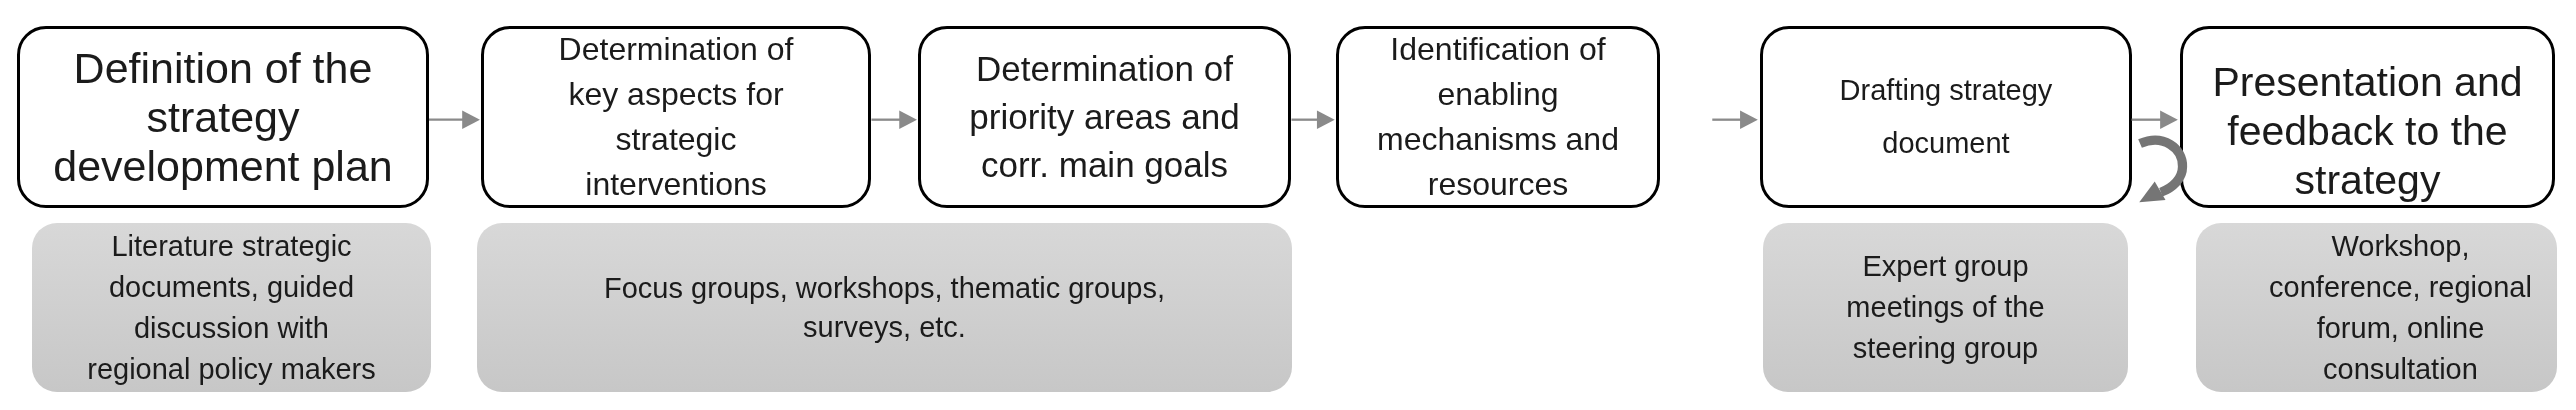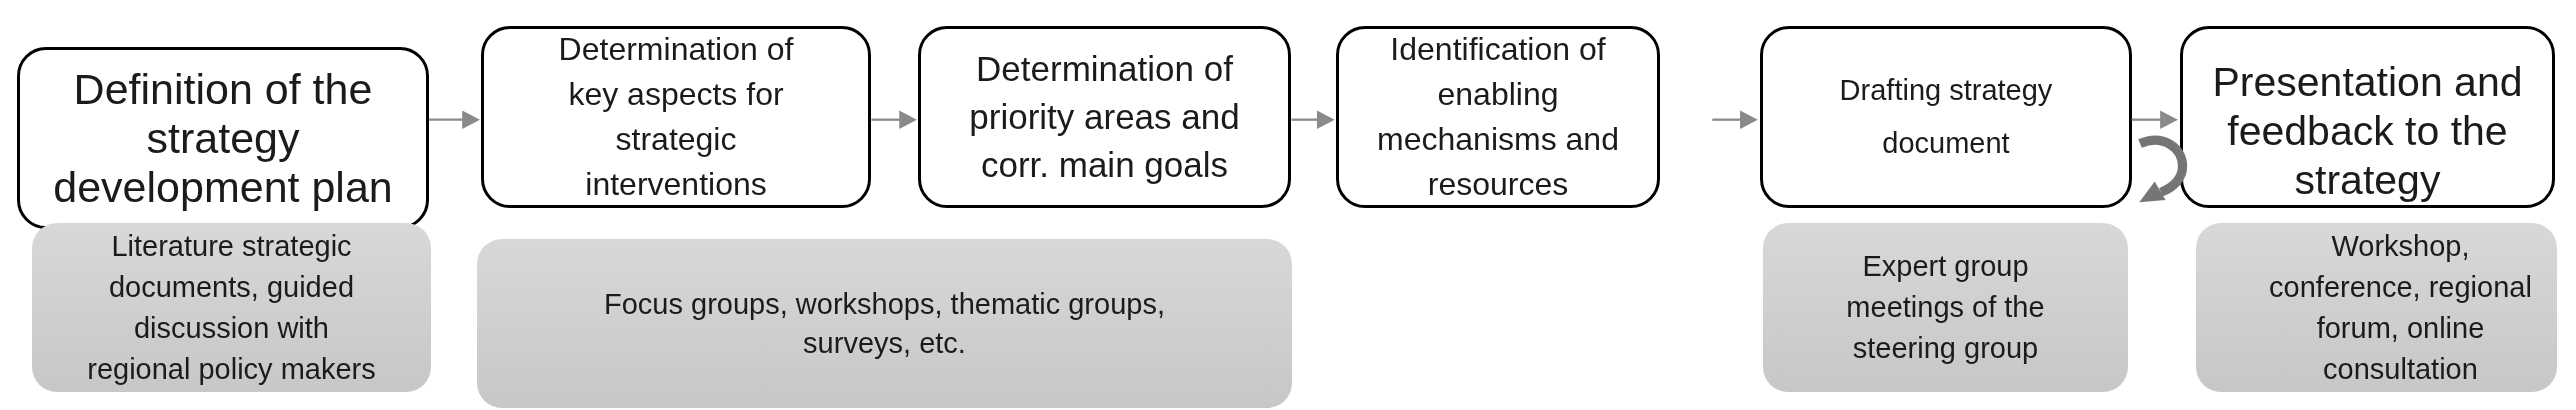--- a/index.html
+++ b/index.html
@@ -42,27 +42,27 @@
     border-radius:25px;
     box-sizing:border-box;
     display:flex;
     align-items:center;
     justify-content:center;
     text-align:center;
     color:var(--text-color);
   }
   .txt{white-space:pre-line;}
   
-  .f-3l{font-size:43px;line-height:49px;margin-top:21px;}
+  .f-3l{font-size:43px;line-height:49px;}
   .f-4l{font-size:32px;line-height:45px;}
   .f-3m{font-size:35px;line-height:48px;}
   .f-2l{font-size:29px;line-height:53px;}
   .f-6l{font-size:41px;line-height:49px;}
   .m-f{font-size:29px;line-height:41px;}
-  .m-f2{font-size:29px;line-height:39px;margin-top:16px;}
+  .m-f2{font-size:29px;line-height:39px;}
   svg.arrows{
     position:absolute;
     left:0;top:0;width:2576px;height:410px;
     pointer-events:none;
   }
   .arrow-line{stroke:var(--arrow-color);stroke-width:3;fill:none;}
   .arrow-head{fill:var(--arrow-color);stroke:none;}
   .feedback-line{stroke:var(--feedback-arrow-color);stroke-width:12;fill:none;}
   .feedback-head{fill:var(--feedback-arrow-color);stroke:none;}
 </style>

